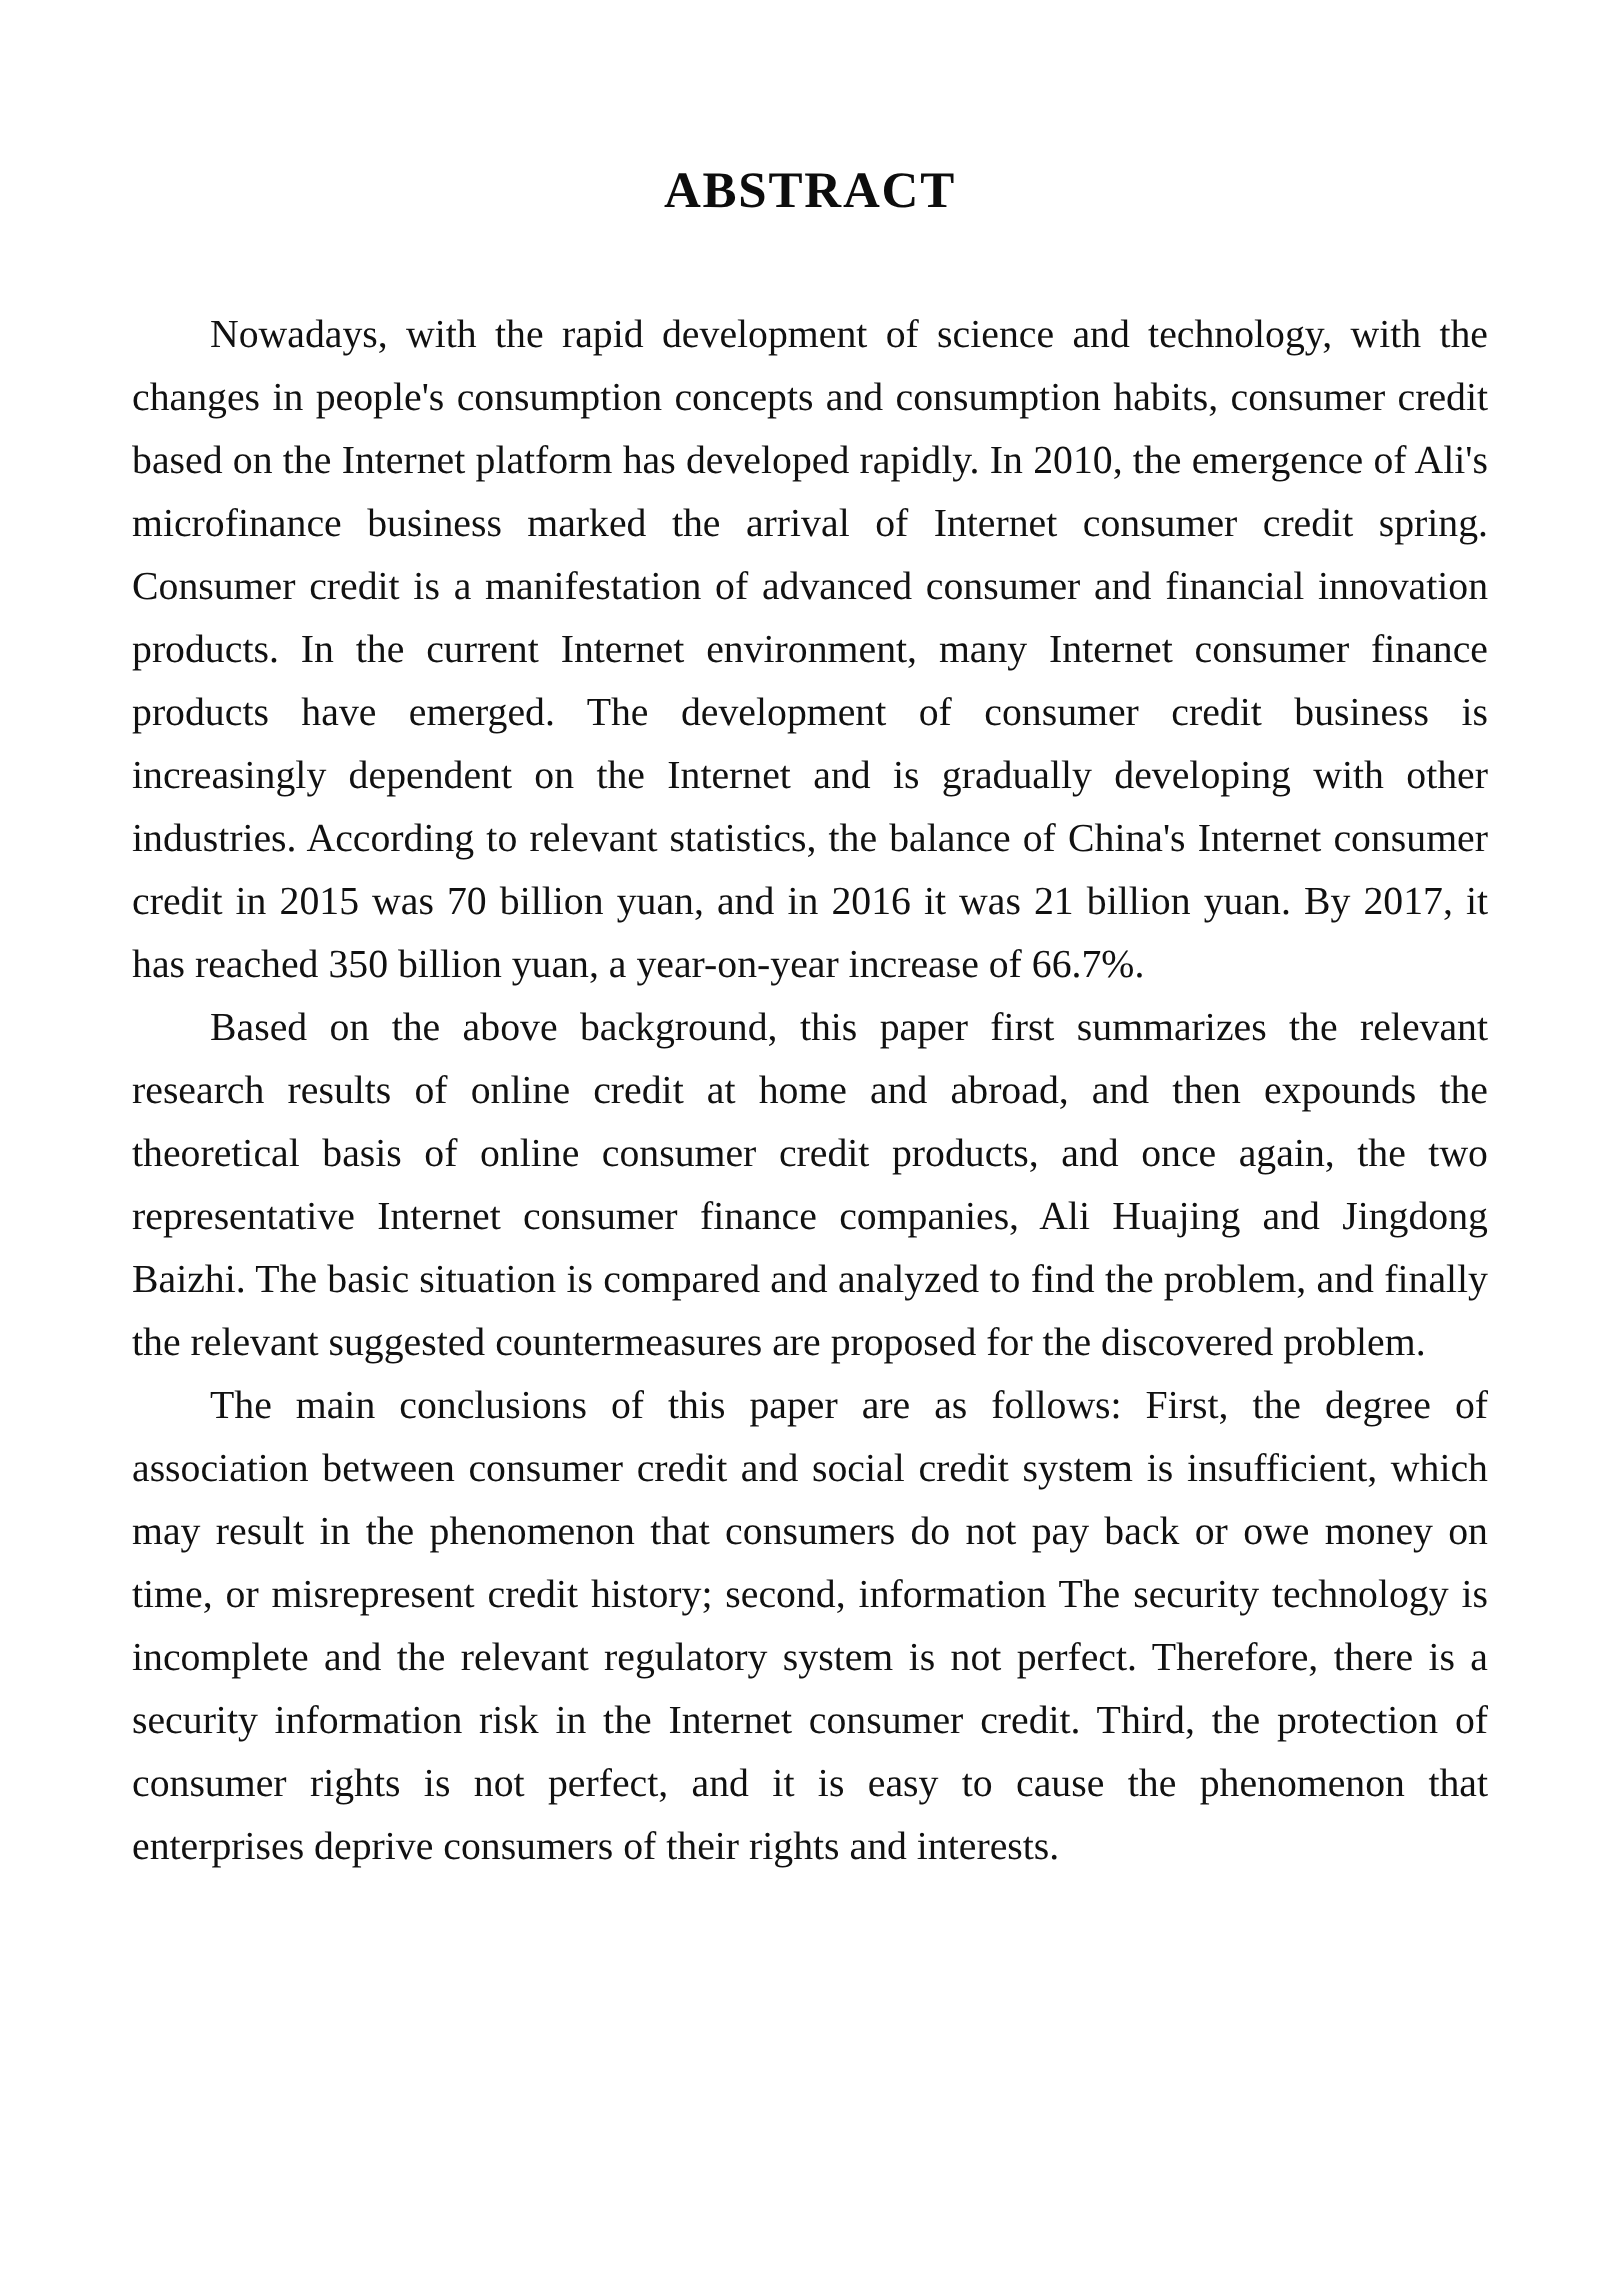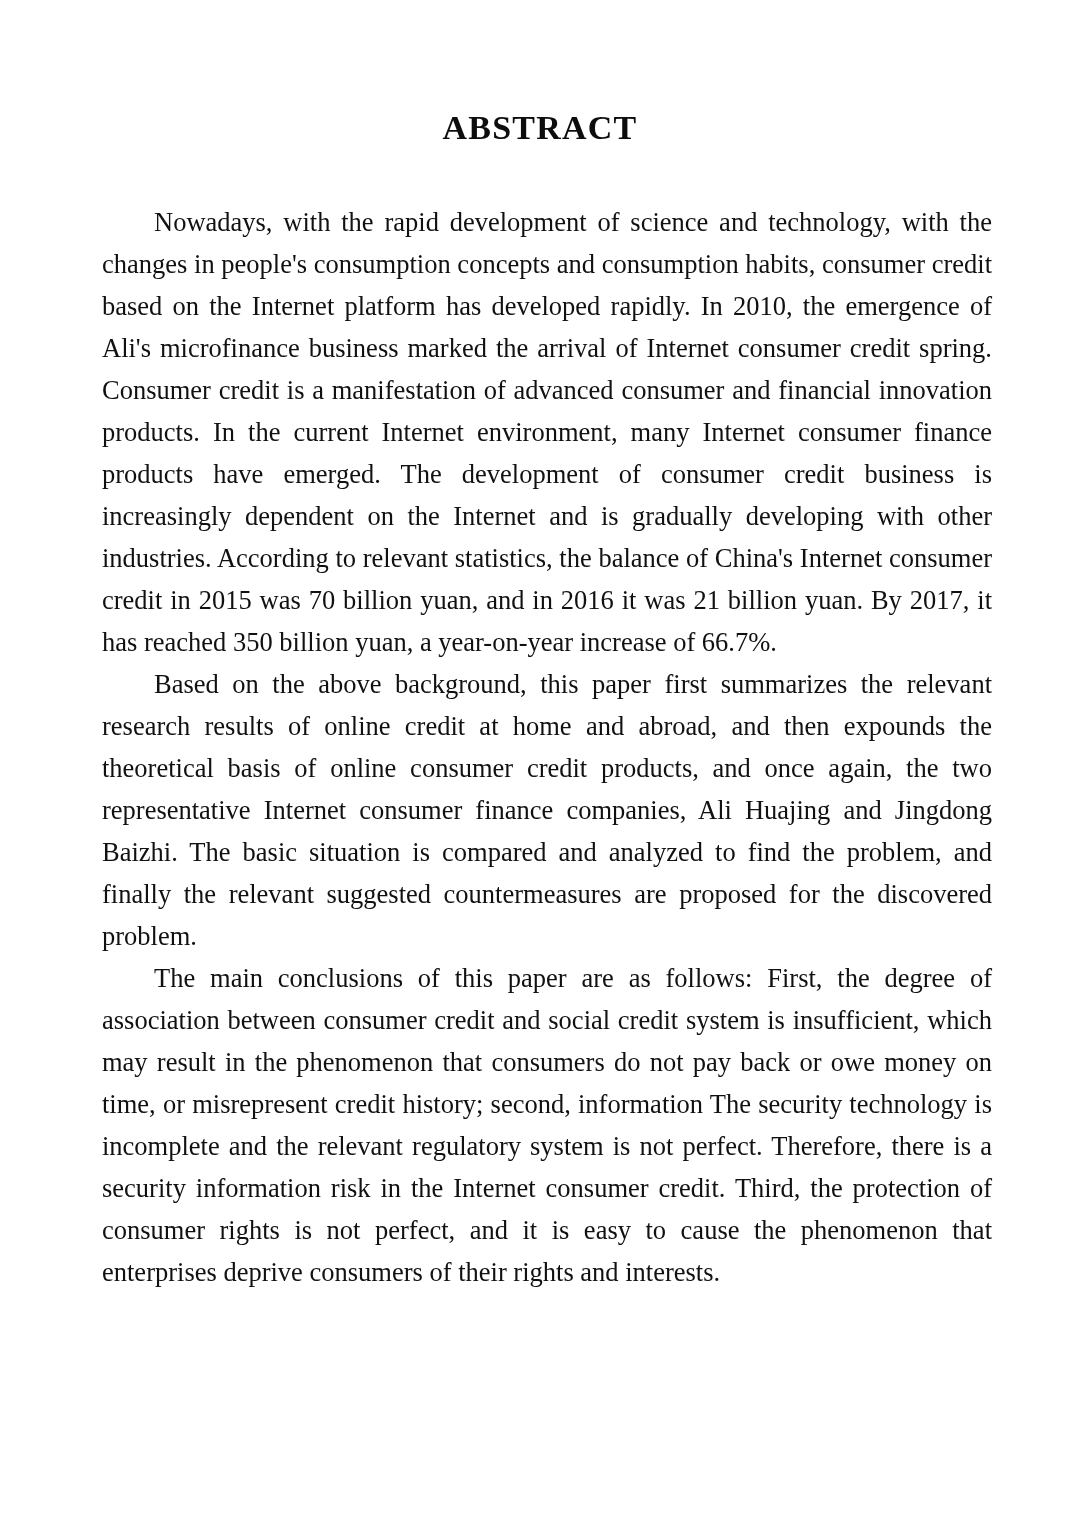--- a/index.html
+++ b/index.html
@@ -28,21 +28,20 @@
     font-weight: bold;
     text-align: center;
     letter-spacing: 1.2px;
     margin: 0;
     padding-top: 108px;
     line-height: 1.2;
     color: #0d0d0d;
   }
   .body-block {
     margin-top: 52px;
-    margin-left: 14px;
   }
   p.para {
     margin: 0;
     font-size: 26.5px;
     line-height: 42px;
     text-align: justify;
     text-justify: inter-word;
     text-indent: 52px;
     color: #111111;
     -webkit-hyphens: none;

